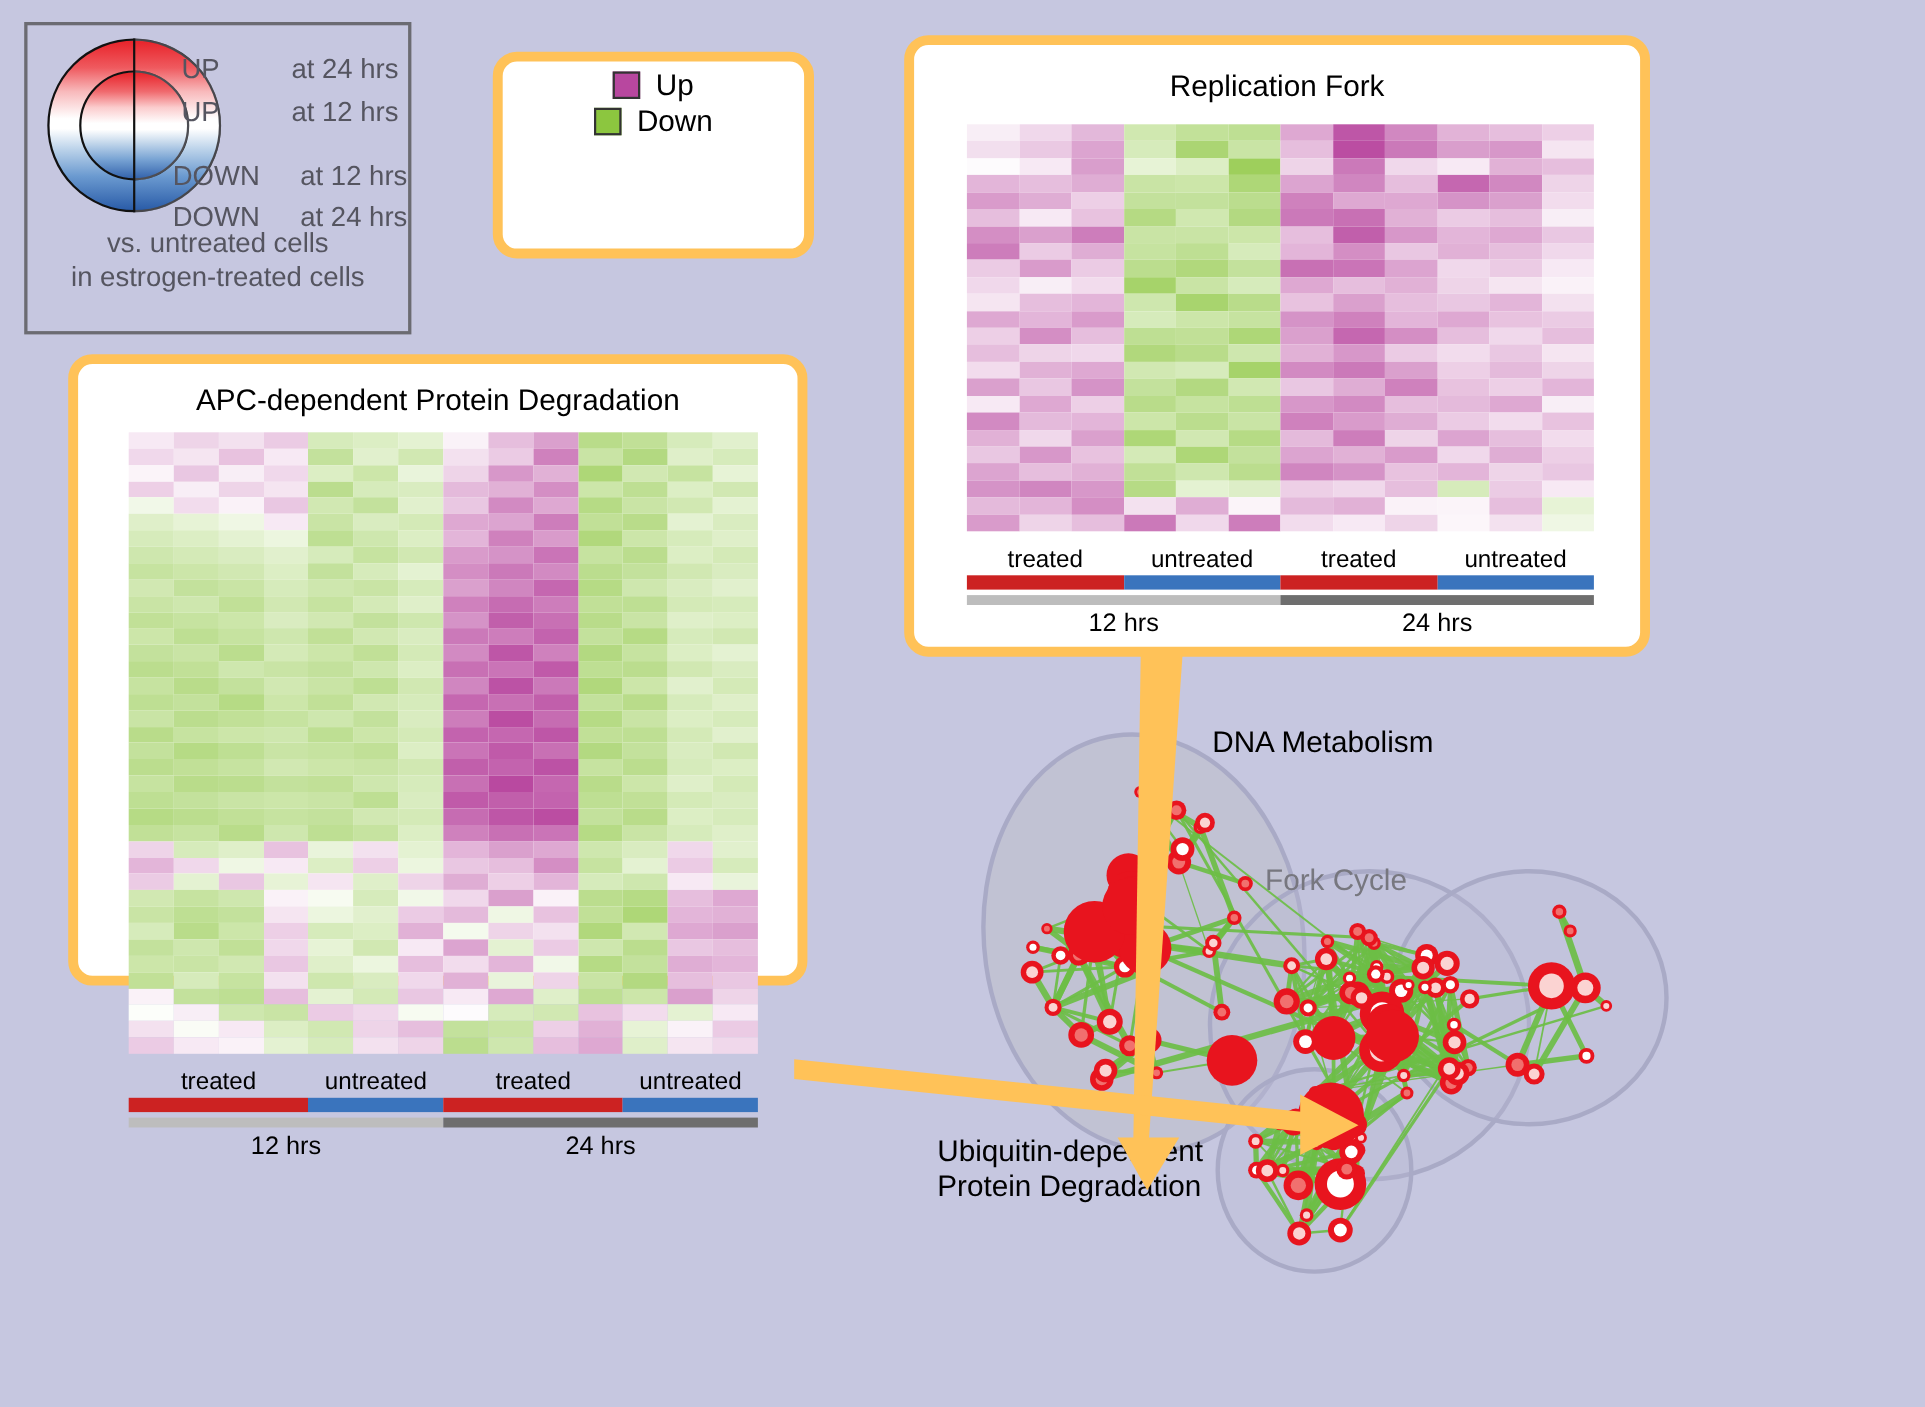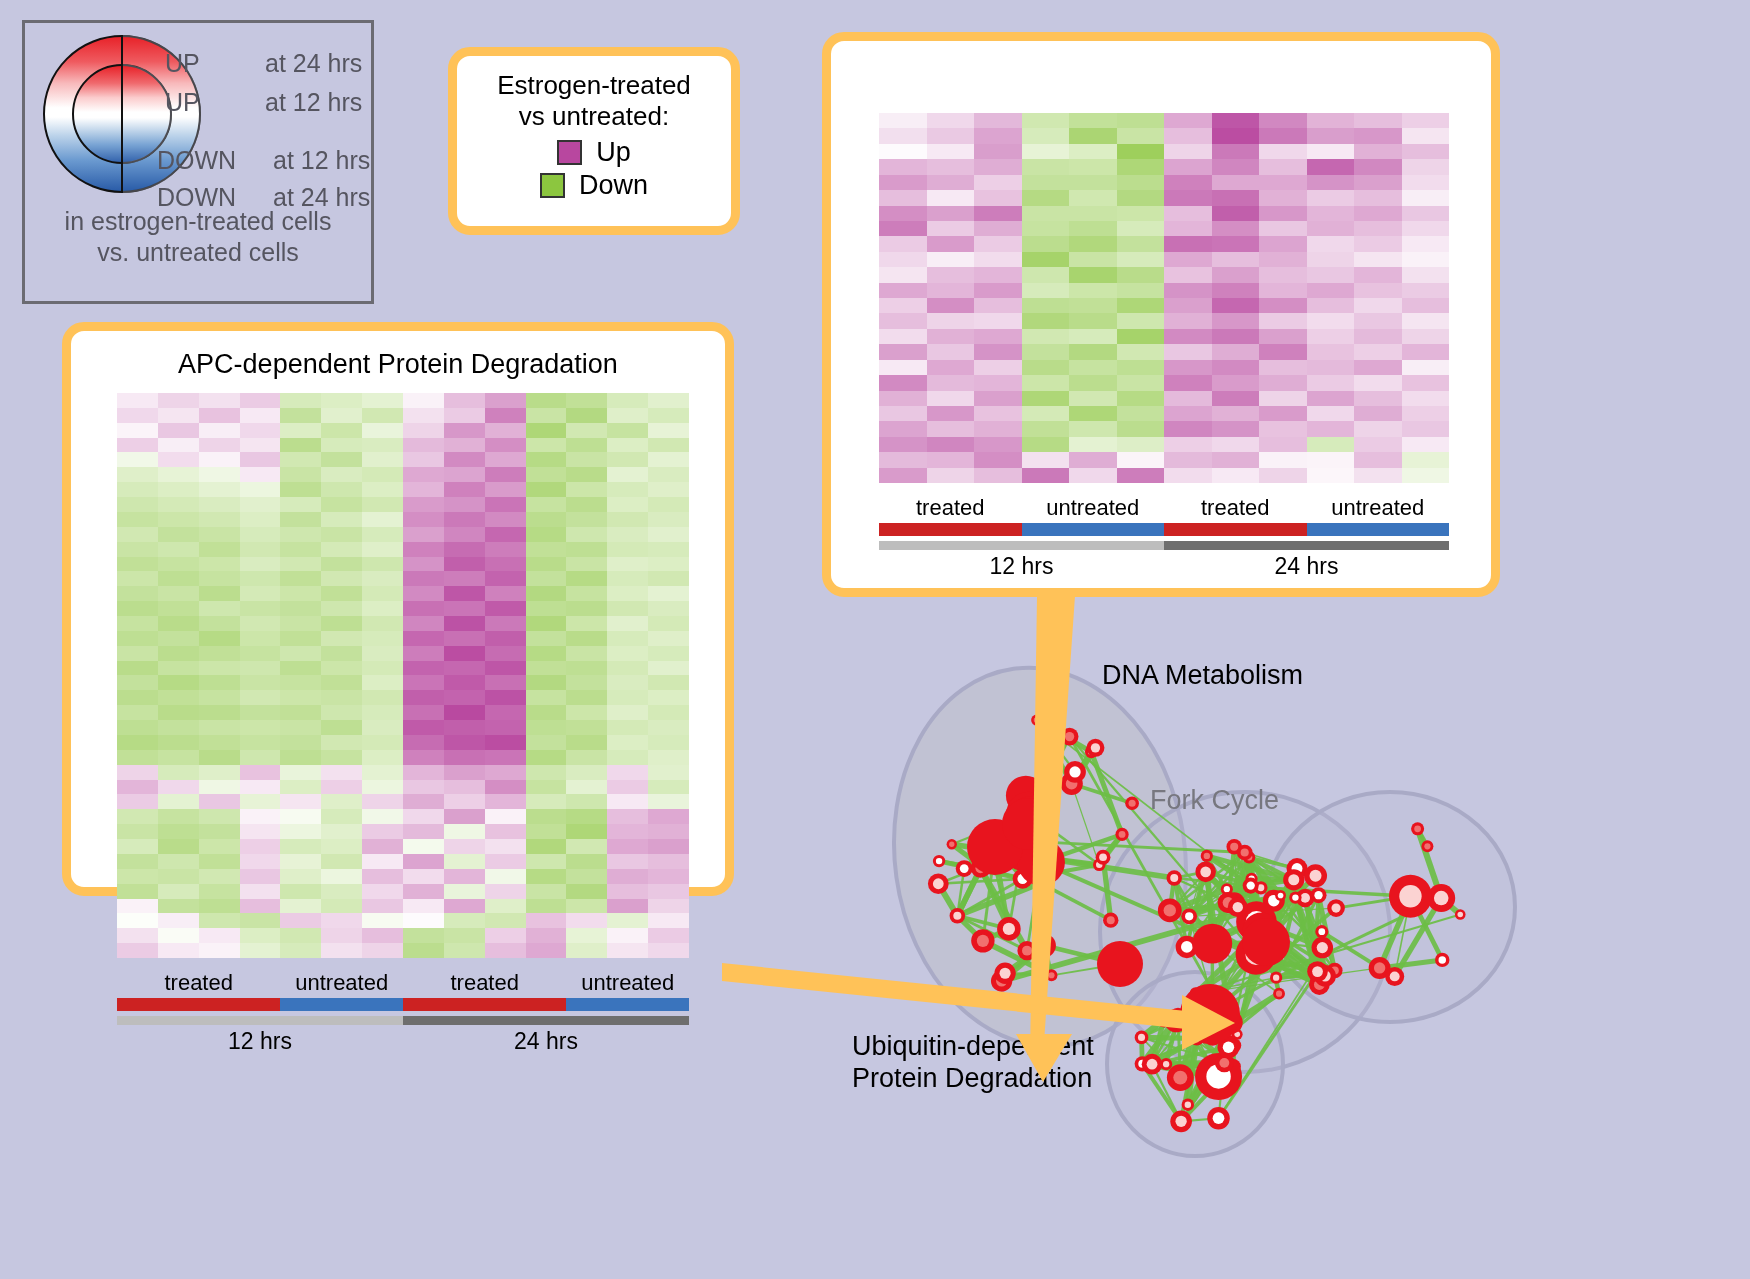--- a/index.html
+++ b/index.html
@@ -109,41 +109,38 @@
     <span class="key-row" style="left:140px; top:65px;">UP</span>
     <span class="key-lbl" style="left:240px; top:65px;">at 12 hrs</span>
 
     <span class="key-row" style="left:132px; top:123px;">DOWN</span>
     <span class="key-lbl" style="left:248px; top:123px;">at 12 hrs</span>
 
     <span class="key-row" style="left:132px; top:160px;">DOWN</span>
     <span class="key-lbl" style="left:248px; top:160px;">at 24 hrs</span>
 
     <div class="foot">
+      <div>vs. untreated cells</div>
       <div>in estrogen-treated cells</div>
-      <div>vs. untreated cells</div>
     </div>
   </div>
 
   <div class="panel" id="estrogen-legend">
-    <div class="txt">
-      <div>Estrogen-treated</div>
-      <div>vs untreated:</div>
-    </div>
     <div class="swatch-row" style="margin-top:6px;">
       <span class="swatch" id="sw-up" style="background: rgb(184, 71, 159);"></span>
       <span class="swatch-lbl">Up</span>
     </div>
     <div class="swatch-row">
       <span class="swatch" id="sw-down" style="background: rgb(140, 198, 63);"></span>
       <span class="swatch-lbl">Down</span>
     </div>
   </div>
 
   <div class="panel" id="replication-panel">
+    <div class="panel-title" style="margin-top:22px;">Replication Fork</div>
     <div class="hm-wrap" style="left:48px; top:72px; width:570px;">
       <div class="hm" id="hm-rep" style="height: 370px; grid-template-columns: repeat(12, 1fr); grid-template-rows: repeat(24, 1fr);">
           <div class="hm-cell" style="background: rgb(248, 238, 246);"></div>
           <div class="hm-cell" style="background: rgb(240, 216, 235);"></div>
           <div class="hm-cell" style="background: rgb(227, 184, 218);"></div>
           <div class="hm-cell" style="background: rgb(208, 232, 176);"></div>
           <div class="hm-cell" style="background: rgb(194, 225, 153);"></div>
           <div class="hm-cell" style="background: rgb(190, 223, 147);"></div>
           <div class="hm-cell" style="background: rgb(222, 168, 210);"></div>
           <div class="hm-cell" style="background: rgb(190, 86, 167);"></div>

